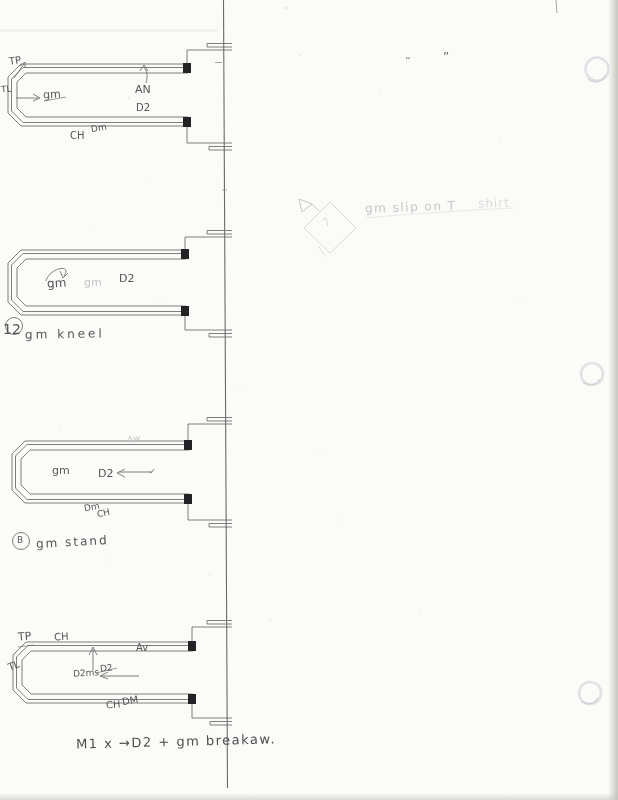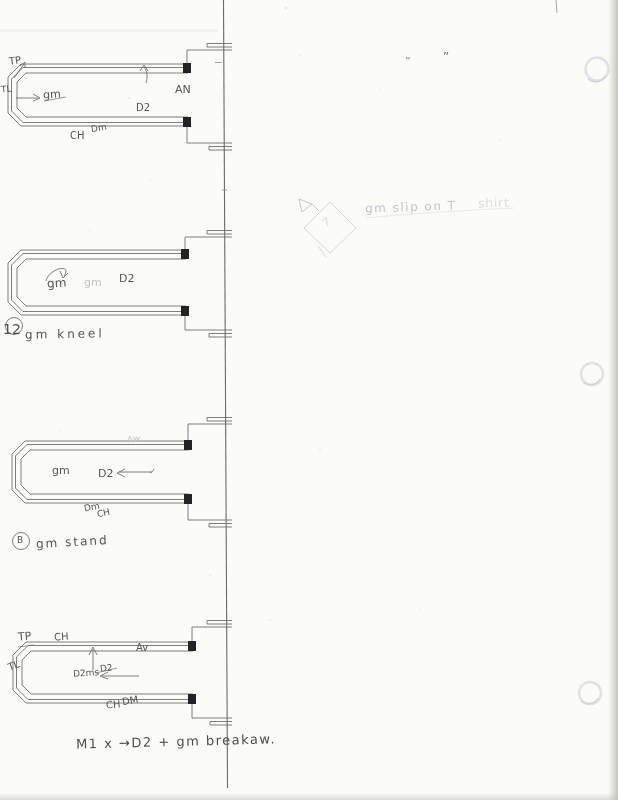--- a/index.html
+++ b/index.html
@@ -151,21 +151,21 @@
       <path d="M583,382 a11,11 0 0 0 17,-3"></path>
       <path d="M581,701 a11,11 0 0 0 17,-3"></path>
     </g>
   </svg>
 
   <div class="labels">
 
     <span class="hand" style="left:9px;top:56px;font-size:10px;transform:rotate(-8deg);">TP</span>
     <span class="hand" style="left:1px;top:85px;font-size:9px;transform:rotate(-5deg);">TL</span>
     <span class="hand" style="left:43px;top:89px;font-size:11px;transform:rotate(-3deg);">gm</span>
-    <span class="hand" style="left:135px;top:84px;font-size:11px;margin-left:40px;">AN</span>
+    <span class="hand" style="left:135px;top:84px;font-size:11px;">AN</span>
     <span class="hand" style="left:136px;top:103px;font-size:10px;">D2</span>
     <span class="hand" style="left:91px;top:124px;font-size:9px;transform:rotate(-10deg);">Dm</span>
     <span class="hand" style="left:70px;top:131px;font-size:10px;">CH</span>
 
     <span class="hand" style="left:47px;top:277px;font-size:12px;transform:rotate(-4deg);">gm</span>
     <span class="hand faint" style="left:84px;top:277px;font-size:11px;">gm</span>
     <span class="hand" style="left:119px;top:273px;font-size:11px;">D2</span>
     <span class="hand" style="left:3px;top:322px;font-size:14px;">12</span>
     <span class="hand" style="left:25px;top:328px;font-size:12px;letter-spacing:3px;transform:rotate(-1deg);">gm kneel</span>
 

